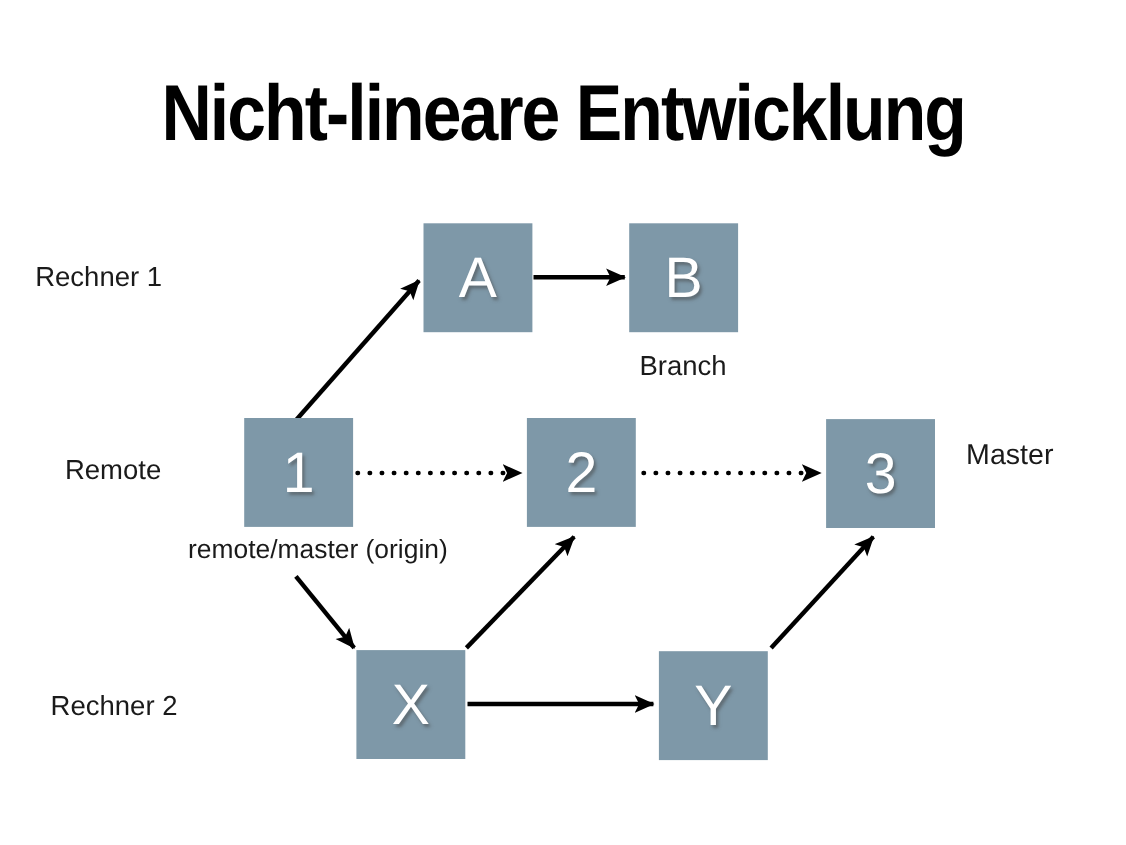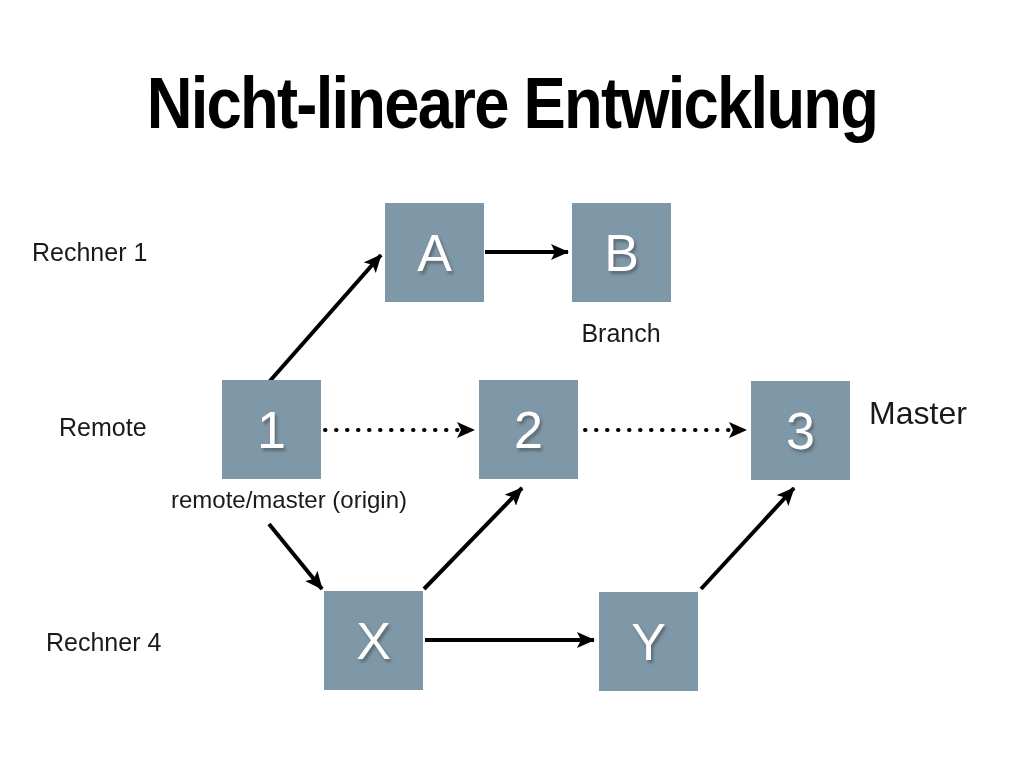--- a/index.html
+++ b/index.html
@@ -38,21 +38,21 @@
   .node-n2{left:479px;top:380px;}
   .node-n3{left:751px;top:381px;}
   .node-x{left:324px;top:591px;}
   .node-y{left:599px;top:592px;}
   .lbl{position:absolute;font-size:25px;color:var(--label-text);white-space:nowrap;}
   .lbl-rechner1{left:32px;top:238px;text-align:right;}
   .lbl-remote{left:59px;top:413px;}
   .lbl-rechner2{left:46px;top:628px;}
   .lbl-branch{left:521px;top:319px;width:200px;text-align:center;}
   .lbl-remote-master{left:139px;top:486px;width:300px;text-align:center;font-size:24px;}
-  .lbl-master-head{left:843px;top:398px;width:150px;text-align:center;line-height:30px;font-size:32px;}
+  .lbl-master-head{left:843px;top:398px;width:150px;text-align:center;line-height:30px;font-size:26px;}
   .lbl-master-head span{display:block;}
 </style>
 </head>
 <body>
 
 <div class="slide">
 
   <h1 class="title">Nicht-lineare Entwicklung</h1>
 
   <svg class="edges" viewBox="0 0 1024 768">
@@ -88,20 +88,20 @@
   </div>
   <div class="node node-x">
     <span class="node-label">X</span>
   </div>
   <div class="node node-y">
     <span class="node-label">Y</span>
   </div>
 
   <div class="lbl lbl-rechner1">Rechner 1</div>
   <div class="lbl lbl-remote">Remote</div>
-  <div class="lbl lbl-rechner2">Rechner 4</div>
+  <div class="lbl lbl-rechner2">Rechner 2</div>
   <div class="lbl lbl-branch">Branch</div>
   <div class="lbl lbl-remote-master">remote/master (origin)</div>
   <div class="lbl lbl-master-head">
     <span>Master</span>
   </div>
 
 </div>
 
 </body></html>

